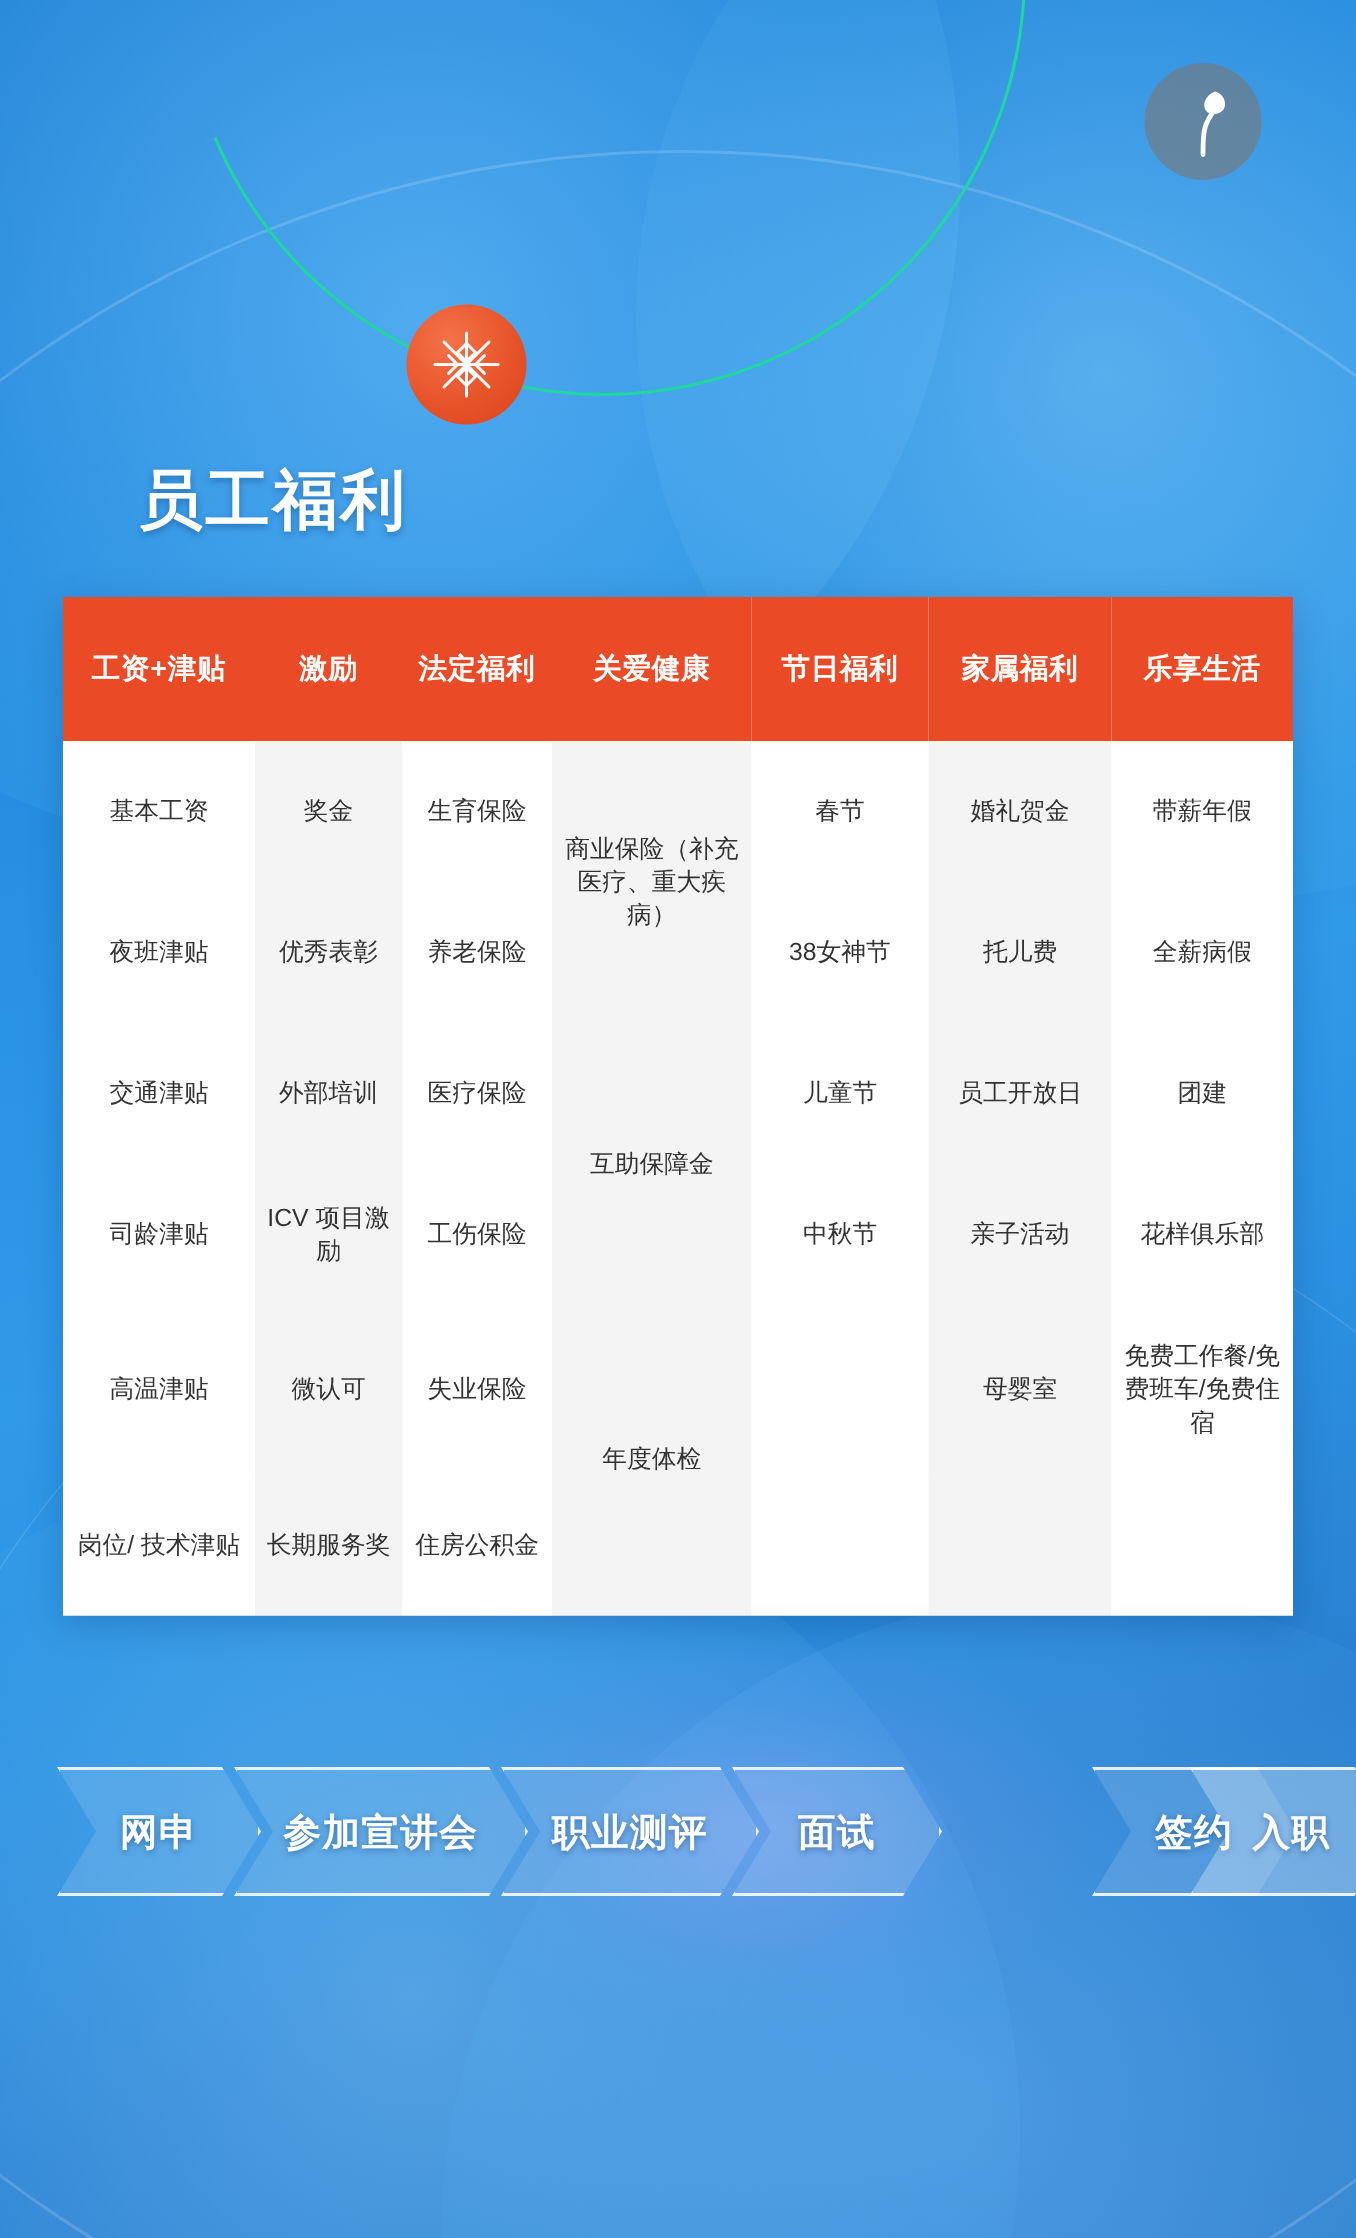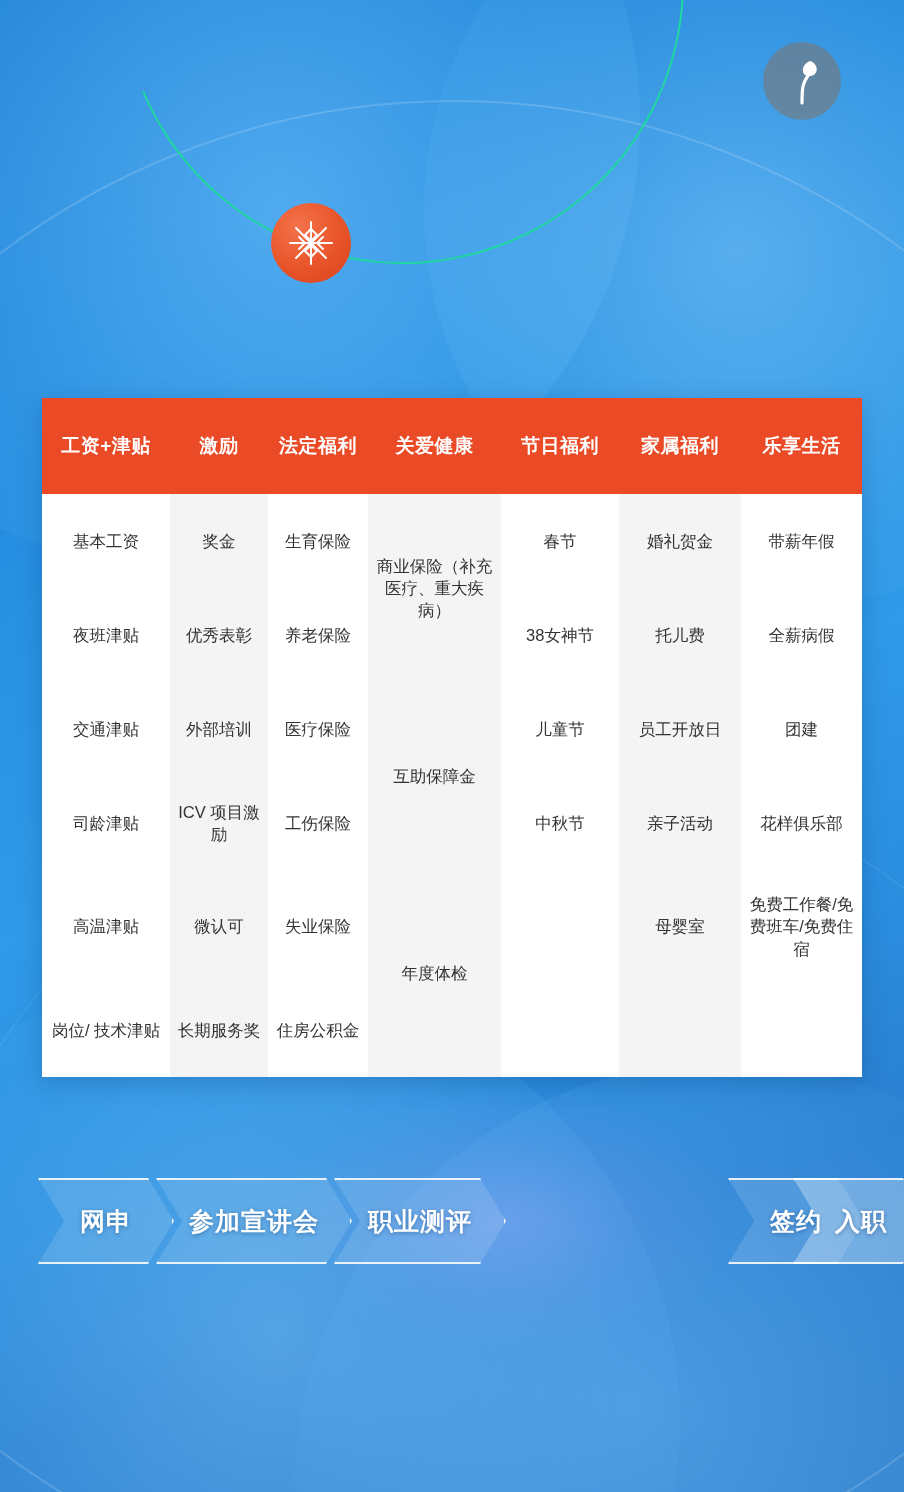--- a/index.html
+++ b/index.html
@@ -230,20 +230,21 @@
         <path d="M11 11 L41 41"></path>
         <path d="M41 11 L11 41"></path>
         <path d="M26 12 L32 18 L26 24 L20 18 Z"></path>
         <path d="M26 28 L32 34 L26 40 L20 34 Z"></path>
         <path d="M14 20 L20 26 L14 32"></path>
         <path d="M38 20 L32 26 L38 32"></path>
       </g>
     </svg>
   </div>
 
+  <div class="section-title" id="title-benefits">员工福利</div>
 
   <div class="table-wrap">
     <table class="benefits">
       <colgroup>
         <col style="width:128px">
         <col style="width:98px">
         <col style="width:100px">
         <col style="width:133px">
         <col style="width:118px">
         <col style="width:122px">
@@ -316,17 +317,18 @@
         </tr>
       </tbody>
     </table>
   </div>
 
 
   <div class="process-row">
     <div class="chev" style="left:0px; width:136px;">网申</div>
     <div class="chev" style="left:118px; width:196px;">参加宣讲会</div>
     <div class="chev" style="left:296px; width:172px;">职业测评</div>
+    <div class="chev" style="left:450px; width:140px;">面试</div>
     <div class="chev" style="left:690px; width:136px;">签约</div>
     <div class="chev last" style="left:755px; width:136px;">入职</div>
   </div>
 
 </div>
 
 </body></html>

